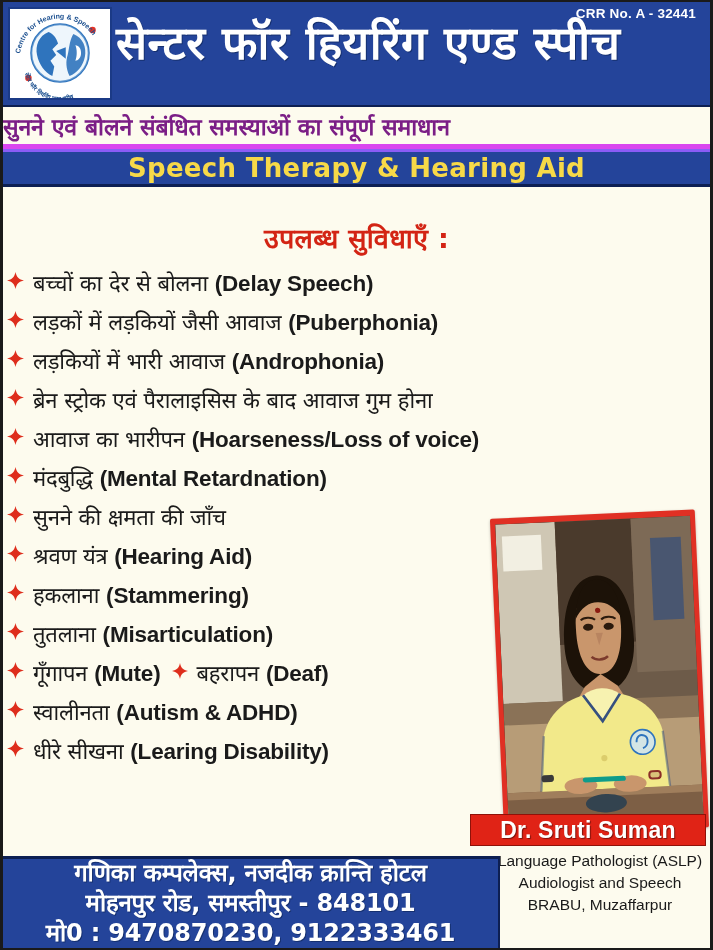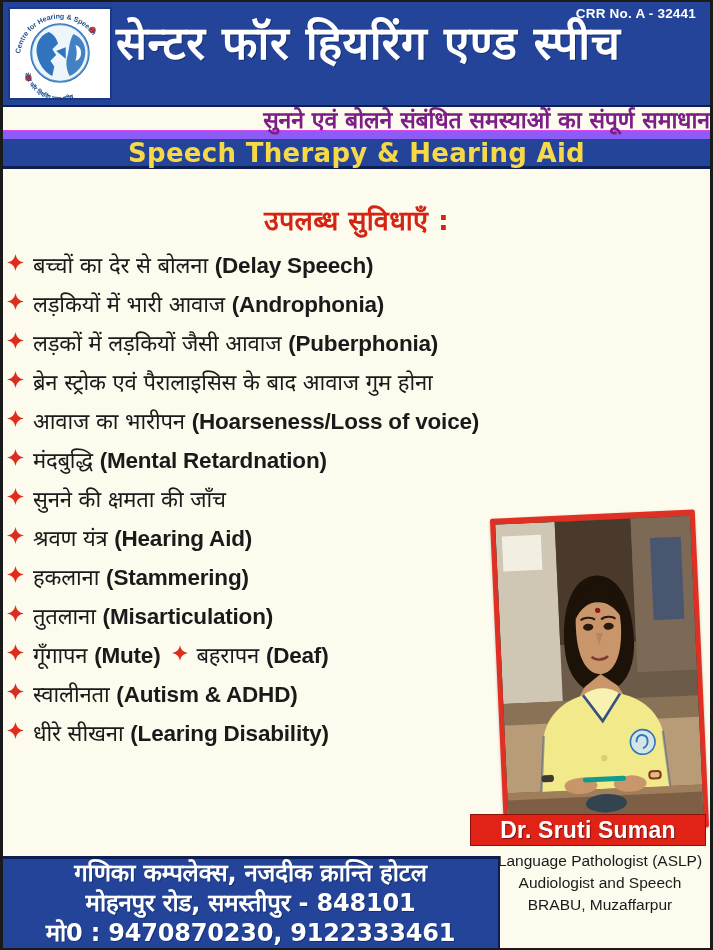--- a/index.html
+++ b/index.html
@@ -76,44 +76,44 @@
     line-height: 1.02;
     font-weight: bold;
     letter-spacing: 0.5px;
     white-space: nowrap;
     font-family: "DejaVu Sans", sans-serif;
     text-shadow: 1px 1px 0 #16306f;
   }
 
   
   .tagline {
-    height: 24px;
+    height: 42px;
     background: #fdfbee;
     display: flex;
     align-items: center;
-    justify-content: flex-end;
-    border-bottom: 1px solid #d946ef;
+    justify-content: flex-start;
+    border-bottom: 5px solid #d946ef;
   }
   .tagline span {
     color: #7b1e86;
     font-size: 23px;
     font-weight: bold;
     white-space: nowrap;
     font-family: "DejaVu Sans", sans-serif;
     letter-spacing: -0.1px;
   }
 
   
   .subband {
     height: 38px;
     background: #24449a;
     display: flex;
     align-items: center;
     justify-content: center;
-    border-top: 8px solid #8b5cf6;
+    border-top: 3px solid #8b5cf6;
     border-bottom: 3px solid #0d1f52;
   }
   .subband span {
     color: #f7d948;
     font-size: 26px;
     font-weight: bold;
     letter-spacing: 0.3px;
     white-space: nowrap;
     font-family: "DejaVu Sans", sans-serif;
   }
@@ -321,29 +321,29 @@
             </svg>
           </span>
           <span class="item-text">बच्चों का देर से बोलना <span class="en">(Delay Speech)</span></span>
         </div>
         <div class="item">
           <span class="diamond">
             <svg viewBox="0 0 20 20">
               <path d="M10 0 C11.2 6 14 8.8 20 10 C14 11.2 11.2 14 10 20 C8.8 14 6 11.2 0 10 C6 8.8 8.8 6 10 0 Z" fill="#de2d1c"></path>
             </svg>
           </span>
+          <span class="item-text">लड़कों में लड़कियों जैसी आवाज <span class="en">(Puberphonia)</span></span>
+        </div>
+        <div class="item">
+          <span class="diamond">
+            <svg viewBox="0 0 20 20">
+              <path d="M10 0 C11.2 6 14 8.8 20 10 C14 11.2 11.2 14 10 20 C8.8 14 6 11.2 0 10 C6 8.8 8.8 6 10 0 Z" fill="#de2d1c"></path>
+            </svg>
+          </span>
           <span class="item-text">लड़कियों में भारी आवाज <span class="en">(Androphonia)</span></span>
-        </div>
-        <div class="item">
-          <span class="diamond">
-            <svg viewBox="0 0 20 20">
-              <path d="M10 0 C11.2 6 14 8.8 20 10 C14 11.2 11.2 14 10 20 C8.8 14 6 11.2 0 10 C6 8.8 8.8 6 10 0 Z" fill="#de2d1c"></path>
-            </svg>
-          </span>
-          <span class="item-text">लड़कों में लड़कियों जैसी आवाज <span class="en">(Puberphonia)</span></span>
         </div>
         <div class="item">
           <span class="diamond">
             <svg viewBox="0 0 20 20">
               <path d="M10 0 C11.2 6 14 8.8 20 10 C14 11.2 11.2 14 10 20 C8.8 14 6 11.2 0 10 C6 8.8 8.8 6 10 0 Z" fill="#de2d1c"></path>
             </svg>
           </span>
           <span class="item-text">ब्रेन स्ट्रोक एवं पैरालाइसिस के बाद आवाज गुम होना</span>
         </div>
         <div class="item">

